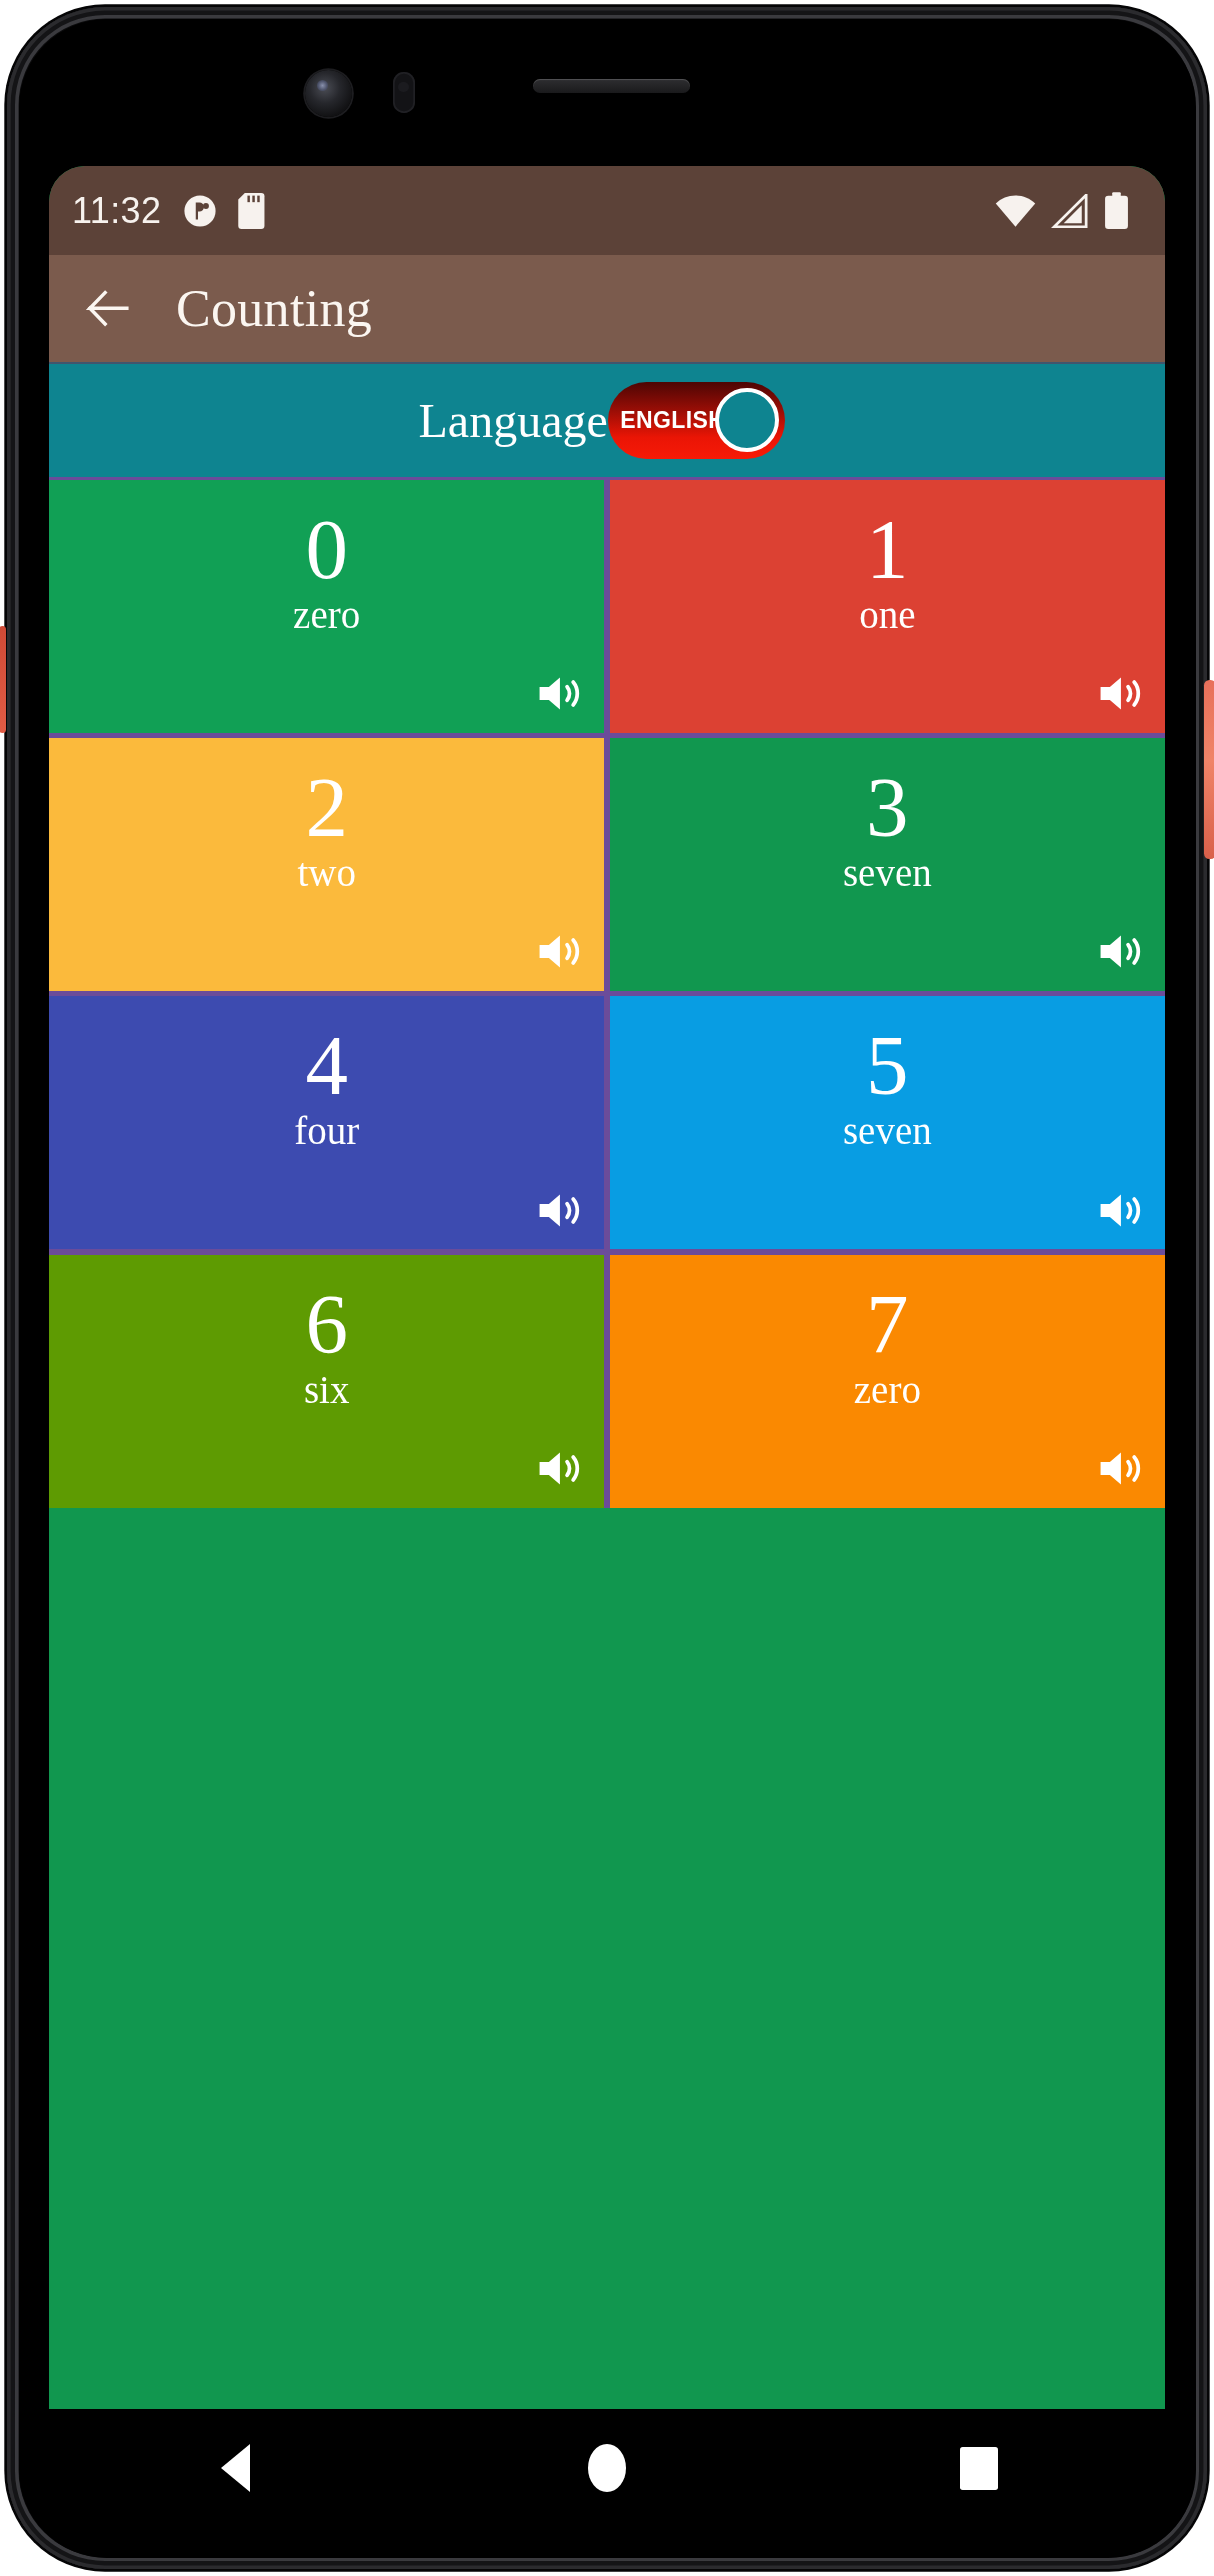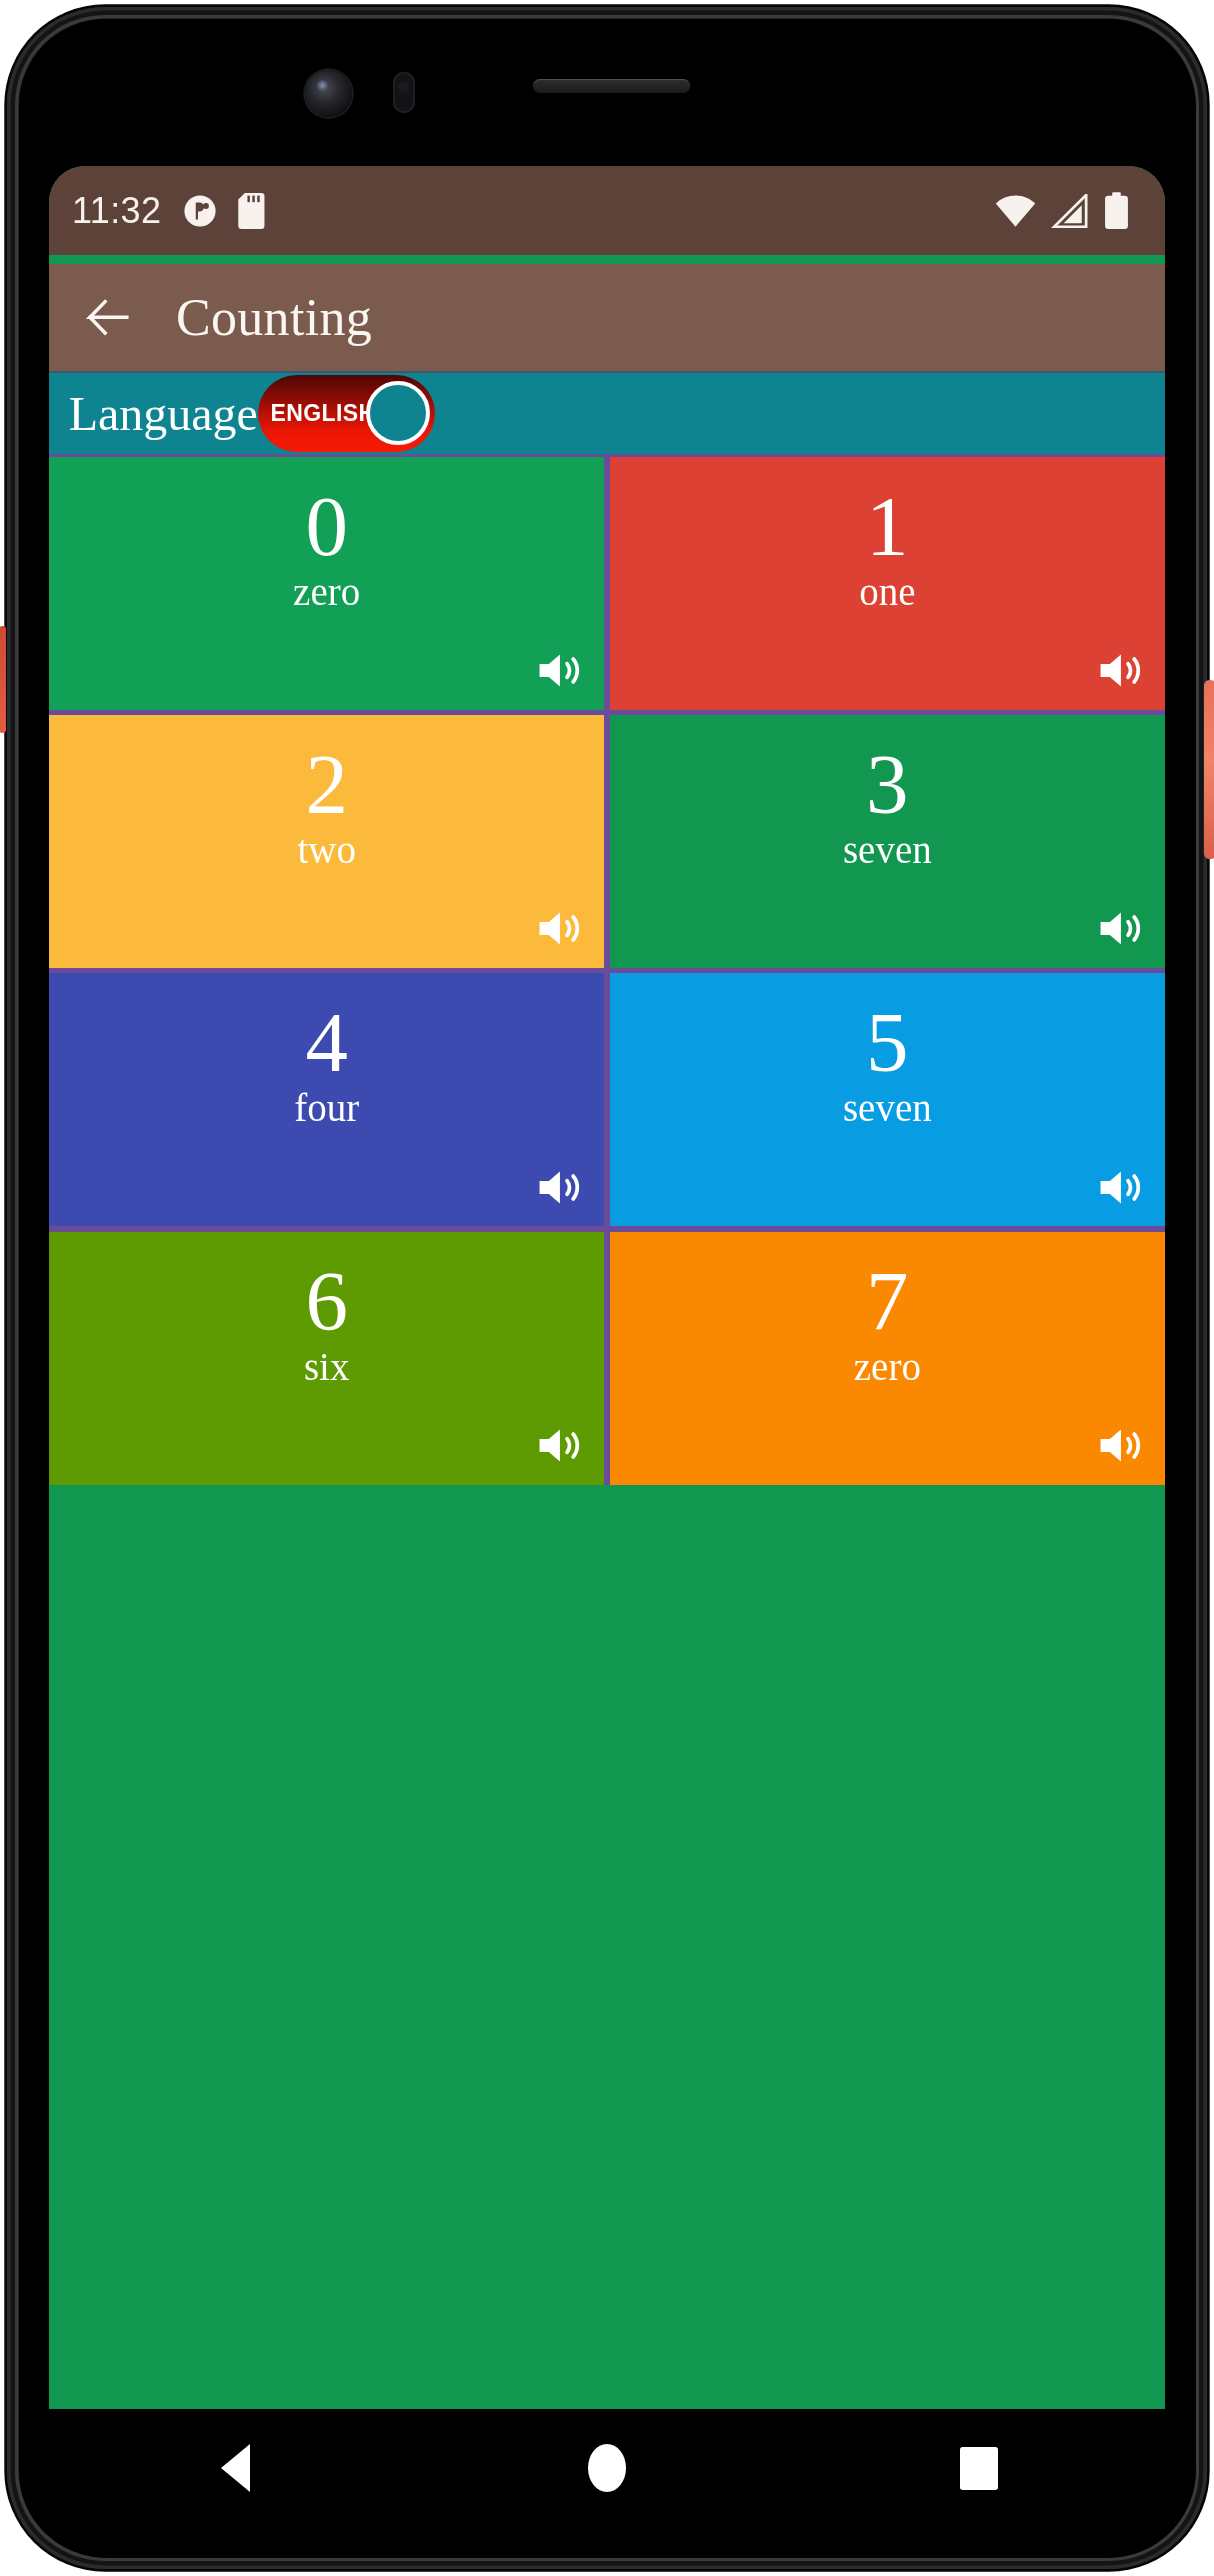--- a/index.html
+++ b/index.html
@@ -122,37 +122,36 @@
   .ico{ display:block; }
 
   
   .app-bar{
     height:107px;
     background:#7b5b4d;
     display:flex;
     align-items:center;
     padding-left:34px;
     gap:43px;
-    margin-top:9px;
   }
   .back-arrow{ width:50px; height:50px; flex:none; cursor:pointer; }
   .app-title{
     color:#fbf6f1;
     font-size:52px;
     font-family:"Liberation Serif", serif;
     letter-spacing:0.3px;
   }
 
   
   .lang-bar{
-    height:83px;
+    height:115px;
     background:#0e8490;
     display:flex;
     align-items:center;
-    justify-content:flex-start;
+    justify-content:center;
     padding:0 10.7px 0 19.7px;
     border-top:2.7px solid #3f566e;
   }
   .lang-label{
     color:#ffffff;
     font-size:48px;
     font-family:"Liberation Serif", serif;
   }
   .lang-toggle{
     position:relative;

